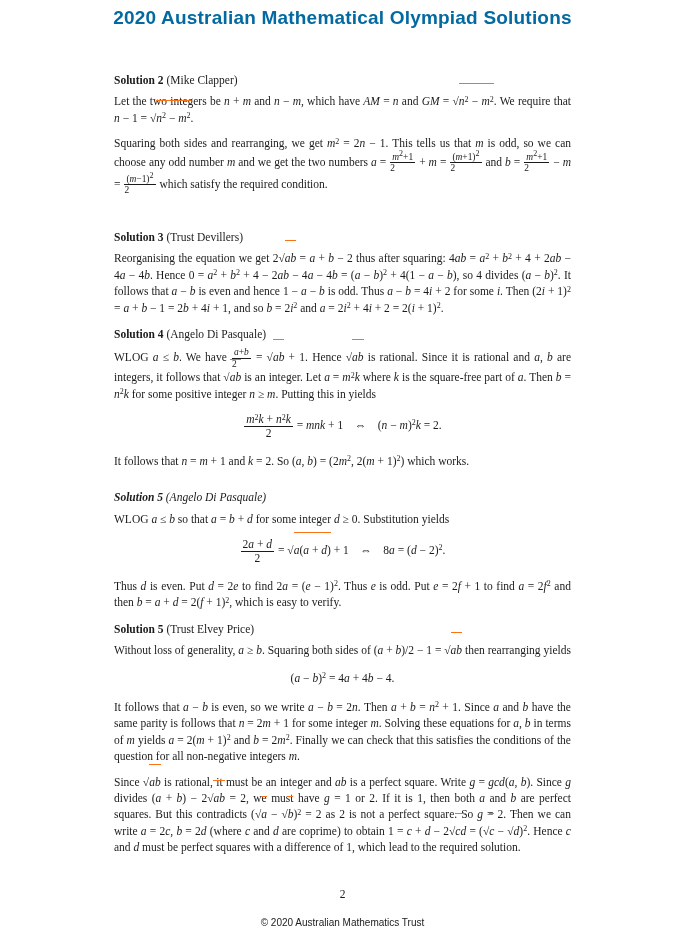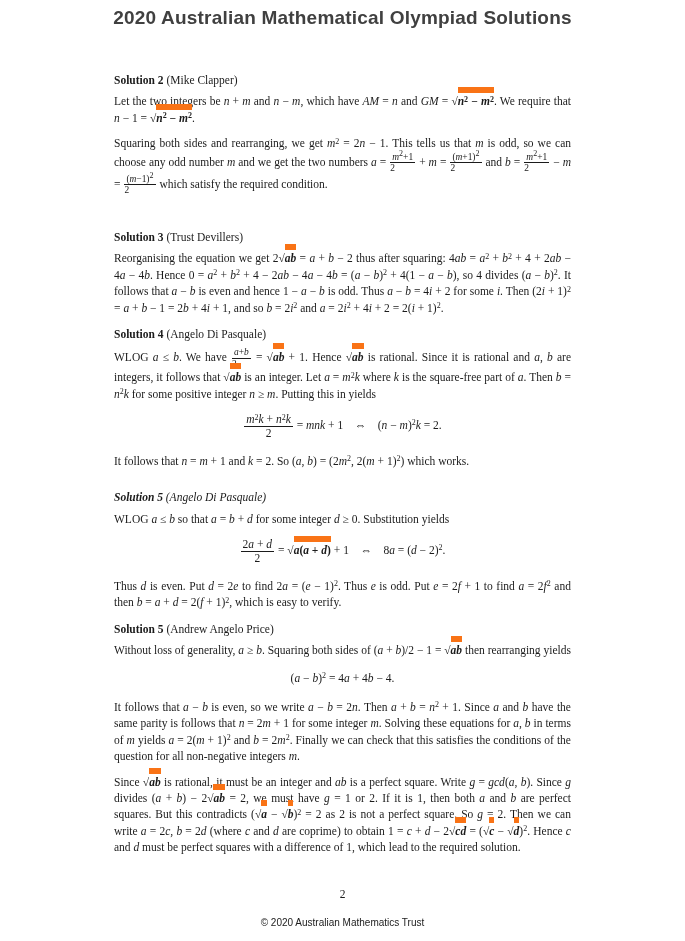--- a/index.html
+++ b/index.html
@@ -3,41 +3,41 @@
 <meta charset="utf-8">
 <style>
   html,body{margin:0;padding:0;background:#ffffff;}
   .page{
     width:685px;height:941px;position:relative;background:#ffffff;
     font-family:"Liberation Serif",serif;color:#1b1b1b;overflow:hidden;
   }
   .doc-title{
     font-family:"Liberation Sans",sans-serif;font-weight:700;
     font-size:19px;letter-spacing:0.2px;text-align:center;
-    margin:0;padding-top:7px;color:#404040;
+    margin:0;padding-top:7px;color:#0369a1;
   }
   .content{
     width:457px;margin:8px auto;padding-top:20px;
     font-size:11.5px;line-height:16.4px;text-align:justify;
   }
   .sol-heading{margin:15px 0 5px 0;}
   .sol-heading .num{font-weight:700;}
   .gap-lg .sol-heading{margin-top:33px;}
   .gap-md .sol-heading{margin-top:20px;font-style:italic;}
   .gap-sm .sol-heading{margin-top:10px;}
   .body-p{margin:5px 0 9px 0;}
   .display-eq{text-align:center;margin:11px 0 13px 0;}
   i{font-style:italic;}
   sup{font-size:8px;line-height:0;position:relative;top:-0.45em;vertical-align:baseline;}
   .frac{display:inline-block;vertical-align:-0.6em;line-height:1.12;font-size:0.82em;margin:0 1px;}
   .frac .t{display:block;border-bottom:1px solid #1b1b1b;padding:0 2px;}
   .frac .b{display:block;}
   .frac.big{font-size:1em;vertical-align:-0.72em;}
   .sqrt{white-space:nowrap;}
-  .sqrt .r{border-top:6px solid #f97316;padding-top:2px;font-weight:bold;}
+  .sqrt .r{border-top:1px solid #f97316;padding-top:11px;}
   .pagenum{position:absolute;left:0;right:0;top:888px;text-align:center;font-size:11.5px;}
   .footer{
     position:absolute;left:0;right:0;top:917px;text-align:center;
     font-family:"Liberation Sans",sans-serif;font-size:10px;color:#1b1b1b;
   }
 </style>
 </head>
 <body>
 
 <div class="page">
@@ -65,21 +65,21 @@
     </section>
 
     <section class="gap-md">
       <p class="sol-heading"><span class="num">Solution 5</span> <span>(Angelo Di Pasquale)</span></p>
       <p class="body-p">WLOG <i>a</i> ≤ <i>b</i> so that <i>a</i> = <i>b</i> + <i>d</i> for some integer <i>d</i> ≥ 0. Substitution yields</p>
       <p class="display-eq"><span class="frac big"><span class="t">2<i>a</i> + <i>d</i></span><span class="b">2</span></span> = <span class="sqrt">√<span class="r"><i>a</i>(<i>a</i> + <i>d</i>)</span></span> + 1  ⇔  8<i>a</i> = (<i>d</i> − 2)<sup>2</sup>.</p>
       <p class="body-p">Thus <i>d</i> is even. Put <i>d</i> = 2<i>e</i> to find 2<i>a</i> = (<i>e</i> − 1)<sup>2</sup>. Thus <i>e</i> is odd. Put <i>e</i> = 2<i>f</i> + 1 to find <i>a</i> = 2<i>f</i><sup>2</sup> and then <i>b</i> = <i>a</i> + <i>d</i> = 2(<i>f</i> + 1)<sup>2</sup>, which is easy to verify.</p>
     </section>
 
     <section class="gap-sm">
-      <p class="sol-heading"><span class="num">Solution 5</span> <span>(Andrew Angelo Price)</span></p>
+      <p class="sol-heading"><span class="num">Solution 5</span> <span>(Trust Elvey Price)</span></p>
       <p class="body-p">Without loss of generality, <i>a</i> ≥ <i>b</i>. Squaring both sides of (<i>a</i> + <i>b</i>)/2 − 1 = <span class="sqrt">√<span class="r"><i>ab</i></span></span> then rearranging yields</p>
       <p class="display-eq">(<i>a</i> − <i>b</i>)<sup>2</sup> = 4<i>a</i> + 4<i>b</i> − 4.</p>
       <p class="body-p">It follows that <i>a</i> − <i>b</i> is even, so we write <i>a</i> − <i>b</i> = 2<i>n</i>. Then <i>a</i> + <i>b</i> = <i>n</i><sup>2</sup> + 1. Since <i>a</i> and <i>b</i> have the same parity is follows that <i>n</i> = 2<i>m</i> + 1 for some integer <i>m</i>. Solving these equations for <i>a</i>, <i>b</i> in terms of <i>m</i> yields <i>a</i> = 2(<i>m</i> + 1)<sup>2</sup> and <i>b</i> = 2<i>m</i><sup>2</sup>. Finally we can check that this satisfies the conditions of the question for all non-negative integers <i>m</i>.</p>
     </section>
 
     <section class="gap-md">
       <p class="body-p">Since <span class="sqrt">√<span class="r"><i>ab</i></span></span> is rational, it must be an integer and <i>ab</i> is a perfect square. Write <i>g</i> = <i>gcd</i>(<i>a</i>, <i>b</i>). Since <i>g</i> divides (<i>a</i> + <i>b</i>) − 2<span class="sqrt">√<span class="r"><i>ab</i></span></span> = 2, we must have <i>g</i> = 1 or 2. If it is 1, then both <i>a</i> and <i>b</i> are perfect squares. But this contradicts (<span class="sqrt">√<span class="r"><i>a</i></span></span> − <span class="sqrt">√<span class="r"><i>b</i></span></span>)<sup>2</sup> = 2 as 2 is not a perfect square. So <i>g</i> = 2. Then we can write <i>a</i> = 2<i>c</i>, <i>b</i> = 2<i>d</i> (where <i>c</i> and <i>d</i> are coprime) to obtain 1 = <i>c</i> + <i>d</i> − 2<span class="sqrt">√<span class="r"><i>cd</i></span></span> = (<span class="sqrt">√<span class="r"><i>c</i></span></span> − <span class="sqrt">√<span class="r"><i>d</i></span></span>)<sup>2</sup>. Hence <i>c</i> and <i>d</i> must be perfect squares with a difference of 1, which lead to the required solution.</p>
     </section>
 
   </div>

